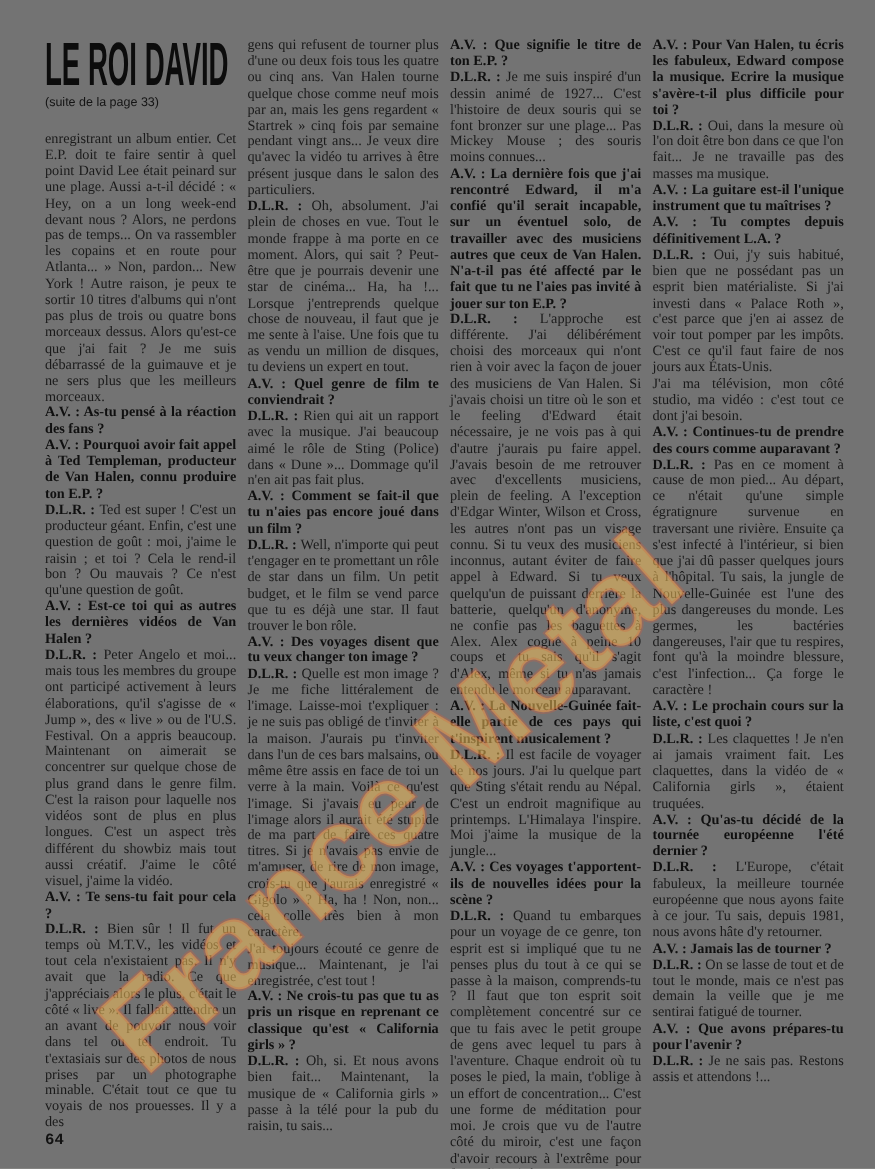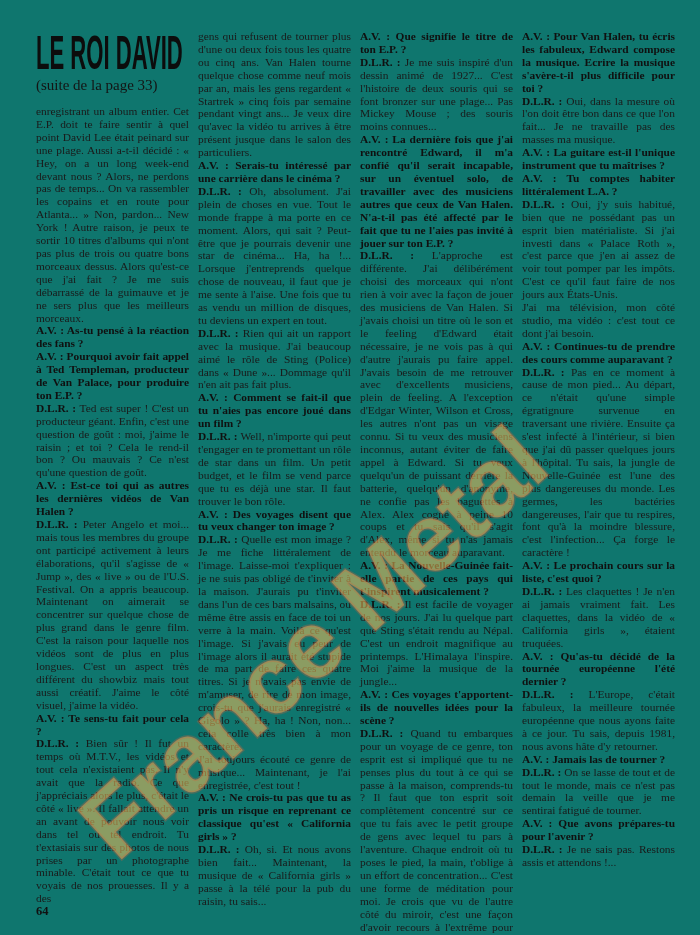--- a/index.html
+++ b/index.html
@@ -1,18 +1,18 @@
 <!DOCTYPE html>
 <html lang="fr"><head>
 <meta charset="utf-8">
 <style>
   html,body { margin:0; padding:0; background:#9a9a96; }
   .page {
     position:relative; width:700px; height:935px; margin:0 auto;
-    background:#0f766e; overflow:hidden; color:#161616;
+    background:#737373; overflow:hidden; color:#161616;
   }
   .columns {
     position:absolute; left:36px; top:30px; display:flex; gap:9px;
   }
   .col { flex:0 0 153px; width:153px; }
   .coltext {
     font-family:"Liberation Serif", serif;
     font-size:11.4px; line-height:12.9px;
     text-align:justify; hyphens:auto; -webkit-hyphens:auto;
     color:#1a1a1a;
@@ -21,26 +21,26 @@
   .coltext p.q { font-weight:bold; color:#101010;font-family:Liberation Serif, serif; }
   .coltext b.spk { font-weight:bold; color:#101010;margin-top:20px; }
   .masthead { height:73px; overflow:visible; }
   h1.title {
     font-family:"Liberation Sans", sans-serif; font-weight:700;
     font-size:48px; line-height:40px; margin:2px 0 0 0;
     transform:scale(0.46,1.02); transform-origin:left top;
     white-space:nowrap; letter-spacing:0; color:#0c0c0c;
   }
   .subtitle {
-    font-family:Liberation Serif, serif; font-size:15px;
+    font-family:Liberation Sans, sans-serif; font-size:10px;
     margin-top:5px; color:#141414;
   }
   .pagenum {
     position:absolute; left:36px; bottom:16px;
-    font-family:Liberation Serif, serif; font-weight:700; font-size:12.5px;
+    font-family:Liberation Mono, monospace; font-weight:700; font-size:12.5px;
     color:#111;
   }
   .watermark {
     position:absolute; left:58px; top:798px;
     transform:rotate(-42deg); transform-origin:left top;
     font-family:"Liberation Sans", sans-serif; font-weight:700;
     font-size:96px; white-space:nowrap;
     color:rgba(247,226,100,0.40);
     -webkit-text-stroke:3px rgba(222,92,58,0.28);
     text-shadow:0 0 1px rgba(222,92,58,0.25);
@@ -55,34 +55,34 @@
   <div class="columns">
 
     <div class="col">
       <div class="masthead">
         <h1 class="title">LE ROI DAVID</h1>
         <div class="subtitle">(suite de la page 33)</div>
       </div>
       <div class="coltext" id="col-0">
           <p class="para b">enregistrant un album entier. Cet E.P. doit te faire sentir à quel point David Lee était peinard sur une plage. Aussi a-t-il décidé : « Hey, on a un long week-end devant nous ? Alors, ne perdons pas de temps... On va rassembler les copains et en route pour Atlanta... » Non, pardon... New York ! Autre raison, je peux te sortir 10 titres d'albums qui n'ont pas plus de trois ou quatre bons morceaux dessus. Alors qu'est-ce que j'ai fait ? Je me suis débarrassé de la guimauve et je ne sers plus que les meilleurs morceaux.</p>
           <p class="para q">A.V. : As-tu pensé à la réaction des fans ?</p>
-          <p class="para q">A.V. : Pourquoi avoir fait appel à Ted Templeman, producteur de Van Palace, pour produire ton E.P. ?</p>
+          <p class="para q">A.V. : Pourquoi avoir fait appel à Ted Templeman, producteur de Van Halen, connu produire ton E.P. ?</p>
           <p class="para a"><b class="spk">D.L.R. : </b>Ted est super ! C'est un producteur géant. Enfin, c'est une question de goût : moi, j'aime le raisin ; et toi ? Cela le rend-il bon ? Ou mauvais ? Ce n'est qu'une question de goût.</p>
           <p class="para q">A.V. : Est-ce toi qui as autres les dernières vidéos de Van Halen ?</p>
           <p class="para a"><b class="spk">D.L.R. : </b>Peter Angelo et moi... mais tous les membres du groupe ont participé activement à leurs élaborations, qu'il s'agisse de « Jump », des « live » ou de l'U.S. Festival. On a appris beaucoup. Maintenant on aimerait se concentrer sur quelque chose de plus grand dans le genre film. C'est la raison pour laquelle nos vidéos sont de plus en plus longues. C'est un aspect très différent du showbiz mais tout aussi créatif. J'aime le côté visuel, j'aime la vidéo.</p>
           <p class="para q">A.V. : Te sens-tu fait pour cela ?</p>
           <p class="para a"><b class="spk">D.L.R. : </b>Bien sûr ! Il fut un temps où M.T.V., les vidéos et tout cela n'existaient pas. Il n'y avait que la radio. Ce que j'appréciais alors le plus, c'était le côté « live ». Il fallait attendre un an avant de pouvoir nous voir dans tel ou tel endroit. Tu t'extasiais sur des photos de nous prises par un photographe minable. C'était tout ce que tu voyais de nos prouesses. Il y a des</p>
         </div>
     </div>
 
     <div class="col">
       <div class="coltext" id="col-1">
           <p class="para b">gens qui refusent de tourner plus d'une ou deux fois tous les quatre ou cinq ans. Van Halen tourne quelque chose comme neuf mois par an, mais les gens regardent « Startrek » cinq fois par semaine pendant vingt ans... Je veux dire qu'avec la vidéo tu arrives à être présent jusque dans le salon des particuliers.</p>
-          <p class="para q">A.V. : Serais-tu intéressé par une carrière dans le cinéma ?</p>
           <p class="para a"><b class="spk">D.L.R. : </b>Oh, absolument. J'ai plein de choses en vue. Tout le monde frappe à ma porte en ce moment. Alors, qui sait ? Peut-être que je pourrais devenir une star de cinéma... Ha, ha !... Lorsque j'entreprends quelque chose de nouveau, il faut que je me sente à l'aise. Une fois que tu as vendu un million de disques, tu deviens un expert en tout.</p>
+          <p class="para q">A.V. : Quel genre de film te conviendrait ?</p>
           <p class="para a"><b class="spk">D.L.R. : </b>Rien qui ait un rapport avec la musique. J'ai beaucoup aimé le rôle de Sting (Police) dans « Dune »... Dommage qu'il n'en ait pas fait plus.</p>
           <p class="para q">A.V. : Comment se fait-il que tu n'aies pas encore joué dans un film ?</p>
           <p class="para a"><b class="spk">D.L.R. : </b>Well, n'importe qui peut t'engager en te promettant un rôle de star dans un film. Un petit budget, et le film se vend parce que tu es déjà une star. Il faut trouver le bon rôle.</p>
           <p class="para q">A.V. : Des voyages disent que tu veux changer ton image ?</p>
           <p class="para a"><b class="spk">D.L.R. : </b>Quelle est mon image ? Je me fiche littéralement de l'image. Laisse-moi t'expliquer : je ne suis pas obligé de t'inviter à la maison. J'aurais pu t'inviter dans l'un de ces bars malsains, ou même être assis en face de toi un verre à la main. Voilà ce qu'est l'image. Si j'avais eu peur de l'image alors il aurait été stupide de ma part de faire ces quatre titres. Si je n'avais pas envie de m'amuser, de rire de mon image, crois-tu que j'aurais enregistré « Gigolo » ? Ha, ha ! Non, non... cela colle très bien à mon caractère.</p>
           <p class="para b">J'ai toujours écouté ce genre de musique... Maintenant, je l'ai enregistrée, c'est tout !</p>
           <p class="para q">A.V. : Ne crois-tu pas que tu as pris un risque en reprenant ce classique qu'est « California girls » ?</p>
           <p class="para a"><b class="spk">D.L.R. : </b>Oh, si. Et nous avons bien fait... Maintenant, la musique de « California girls » passe à la télé pour la pub du raisin, tu sais...</p>
         </div>
     </div>
@@ -98,21 +98,21 @@
           <p class="para q">A.V. : Ces voyages t'apportent-ils de nouvelles idées pour la scène ?</p>
           <p class="para a"><b class="spk">D.L.R. : </b>Quand tu embarques pour un voyage de ce genre, ton esprit est si impliqué que tu ne penses plus du tout à ce qui se passe à la maison, comprends-tu ? Il faut que ton esprit soit complètement concentré sur ce que tu fais avec le petit groupe de gens avec lequel tu pars à l'aventure. Chaque endroit où tu poses le pied, la main, t'oblige à un effort de concentration... C'est une forme de méditation pour moi. Je crois que vu de l'autre côté du miroir, c'est une façon d'avoir recours à l'extrême pour forcer l'esprit à se concentrer.</p>
         </div>
     </div>
 
     <div class="col">
       <div class="coltext" id="col-3">
           <p class="para q">A.V. : Pour Van Halen, tu écris les fabuleux, Edward compose la musique. Ecrire la musique s'avère-t-il plus difficile pour toi ?</p>
           <p class="para a"><b class="spk">D.L.R. : </b>Oui, dans la mesure où l'on doit être bon dans ce que l'on fait... Je ne travaille pas des masses ma musique.</p>
           <p class="para q">A.V. : La guitare est-il l'unique instrument que tu maîtrises ?</p>
-          <p class="para q">A.V. : Tu comptes habiter littéralement L.A. ?</p>
+          <p class="para q">A.V. : Tu comptes depuis définitivement L.A. ?</p>
           <p class="para a"><b class="spk">D.L.R. : </b>Oui, j'y suis habitué, bien que ne possédant pas un esprit bien matérialiste. Si j'ai investi dans « Palace Roth », c'est parce que j'en ai assez de voir tout pomper par les impôts. C'est ce qu'il faut faire de nos jours aux États-Unis.</p>
           <p class="para b">J'ai ma télévision, mon côté studio, ma vidéo : c'est tout ce dont j'ai besoin.</p>
           <p class="para q">A.V. : Continues-tu de prendre des cours comme auparavant ?</p>
           <p class="para a"><b class="spk">D.L.R. : </b>Pas en ce moment à cause de mon pied... Au départ, ce n'était qu'une simple égratignure survenue en traversant une rivière. Ensuite ça s'est infecté à l'intérieur, si bien que j'ai dû passer quelques jours à l'hôpital. Tu sais, la jungle de Nouvelle-Guinée est l'une des plus dangereuses du monde. Les germes, les bactéries dangereuses, l'air que tu respires, font qu'à la moindre blessure, c'est l'infection... Ça forge le caractère !</p>
           <p class="para q">A.V. : Le prochain cours sur la liste, c'est quoi ?</p>
           <p class="para a"><b class="spk">D.L.R. : </b>Les claquettes ! Je n'en ai jamais vraiment fait. Les claquettes, dans la vidéo de « California girls », étaient truquées.</p>
           <p class="para q">A.V. : Qu'as-tu décidé de la tournée européenne l'été dernier ?</p>
           <p class="para a"><b class="spk">D.L.R. : </b>L'Europe, c'était fabuleux, la meilleure tournée européenne que nous ayons faite à ce jour. Tu sais, depuis 1981, nous avons hâte d'y retourner.</p>
           <p class="para q">A.V. : Jamais las de tourner ?</p>
           <p class="para a"><b class="spk">D.L.R. : </b>On se lasse de tout et de tout le monde, mais ce n'est pas demain la veille que je me sentirai fatigué de tourner.</p>

